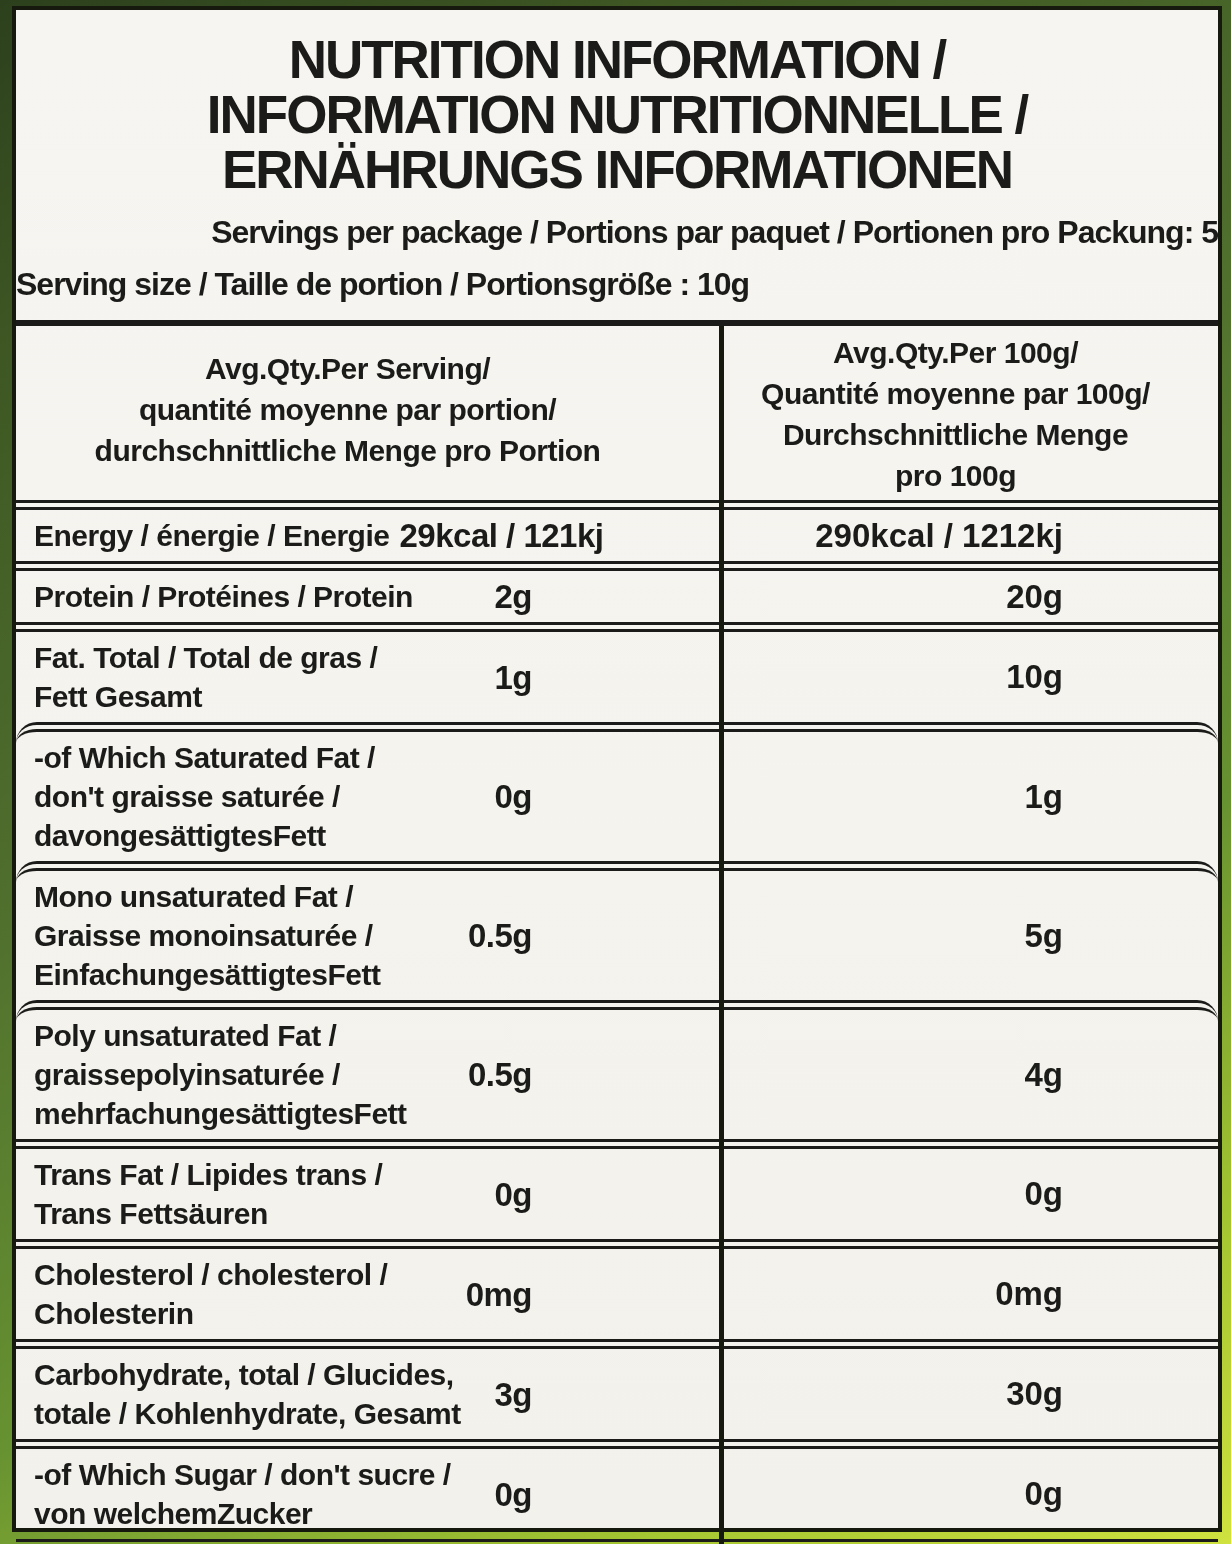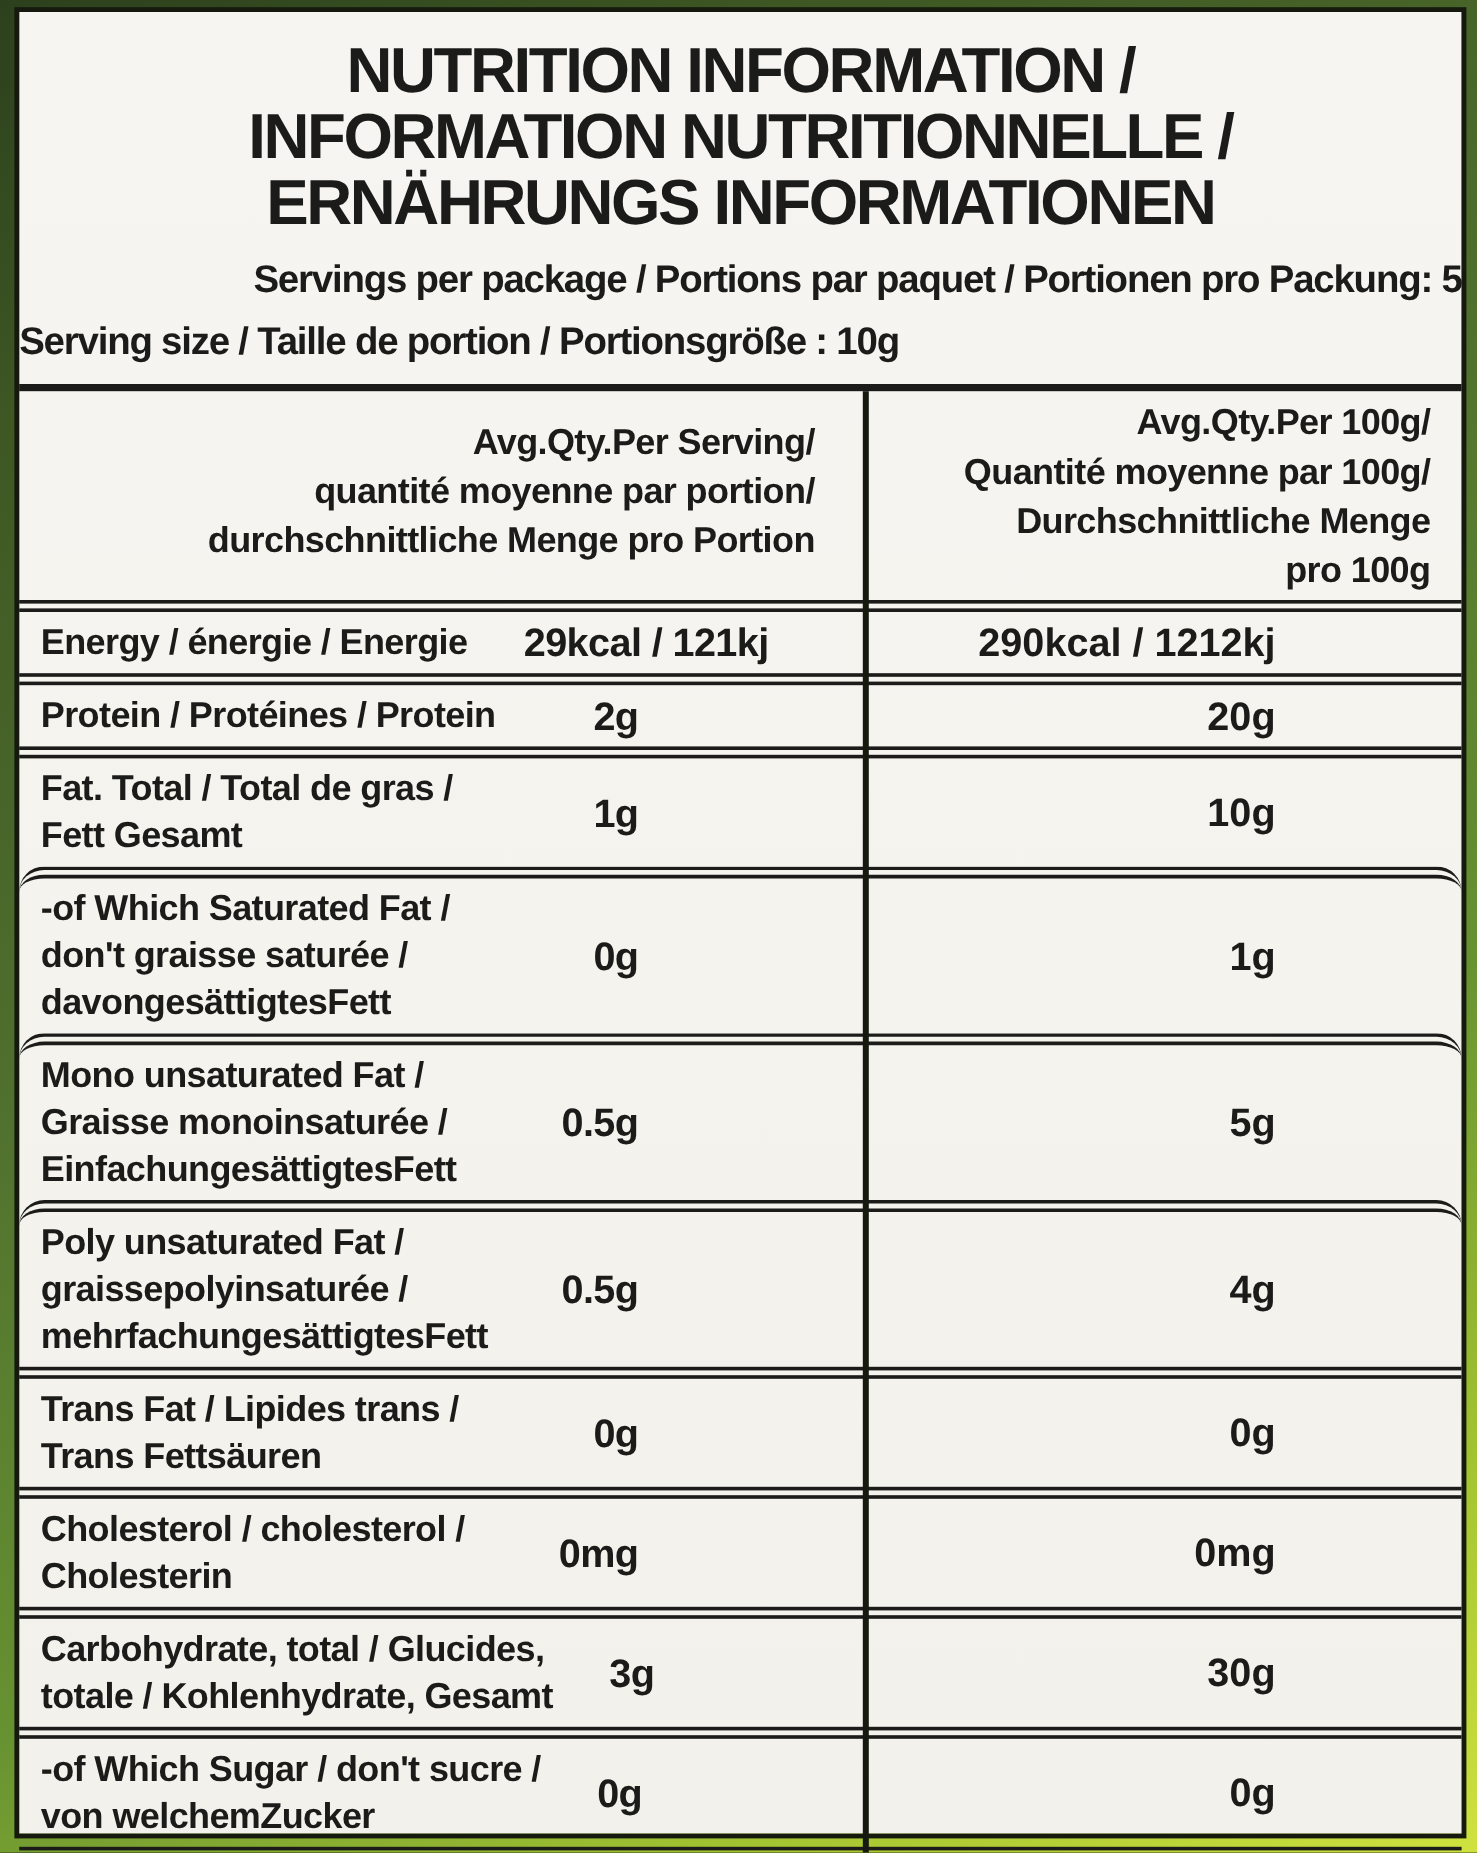--- a/index.html
+++ b/index.html
@@ -16,29 +16,29 @@
   }
   .title{margin-top:22px;text-align:center;font-size:53px;line-height:55px;letter-spacing:-2px;}
   .title div{white-space:nowrap;}
   .servings-line{margin-top:16px;text-align:right;font-size:32px;line-height:38px;letter-spacing:-1px;white-space:nowrap;}
   .serving-size-line{margin-top:14px;text-align:left;font-size:32px;line-height:38px;letter-spacing:-1px;white-space:nowrap;}
 
   .ntable{position:relative;flex:1 1 auto;margin-top:17px;border-top:6px solid #1b1b19;display:flex;flex-direction:column;}
   .divider{position:absolute;left:703px;top:0;bottom:-16px;width:5px;background:#15190e;z-index:3;}
 
   .thead{display:flex;padding-top:6px;padding-bottom:4px;}
-  .th{box-sizing:border-box;text-align:right;font-size:30px;line-height:41px;letter-spacing:-0.5px;}
+  .th{box-sizing:border-box;text-align:center;font-size:30px;line-height:41px;letter-spacing:-0.5px;}
   .th-serving{width:703px;padding-right:40px;padding-top:16px;}
   .th-100g{width:497px;padding-right:24px;}
   .th div{white-space:nowrap;}
 
   .tbody{flex:1 1 auto;display:flex;flex-direction:column;}
   .row{display:flex;border-top:10px double #1b1b19;flex:1 1 auto;box-sizing:border-box;}
   .row-left{width:574px;box-sizing:border-box;display:flex;align-items:center;
-    padding:6px 58px 6px 18px;font-size:30px;line-height:39px;letter-spacing:-0.5px;gap:37px;}
+    padding:6px 58px 6px 18px;font-size:30px;line-height:39px;letter-spacing:-0.5px;}
   .cell-label div{white-space:nowrap;}
   .cell-serving{margin-left:auto;font-size:33px;white-space:nowrap;padding-left:10px;text-align:center;}
   .row-right{width:497px;box-sizing:border-box;display:flex;align-items:center;justify-content:flex-end;
     padding-right:24px;font-size:33px;white-space:nowrap;}
   .lines-1{min-height:56px;}
   .lines-2{min-height:90px;}
   .lines-3{min-height:132px;border-radius:21px;}
 </style>
 </head>
 <body>

